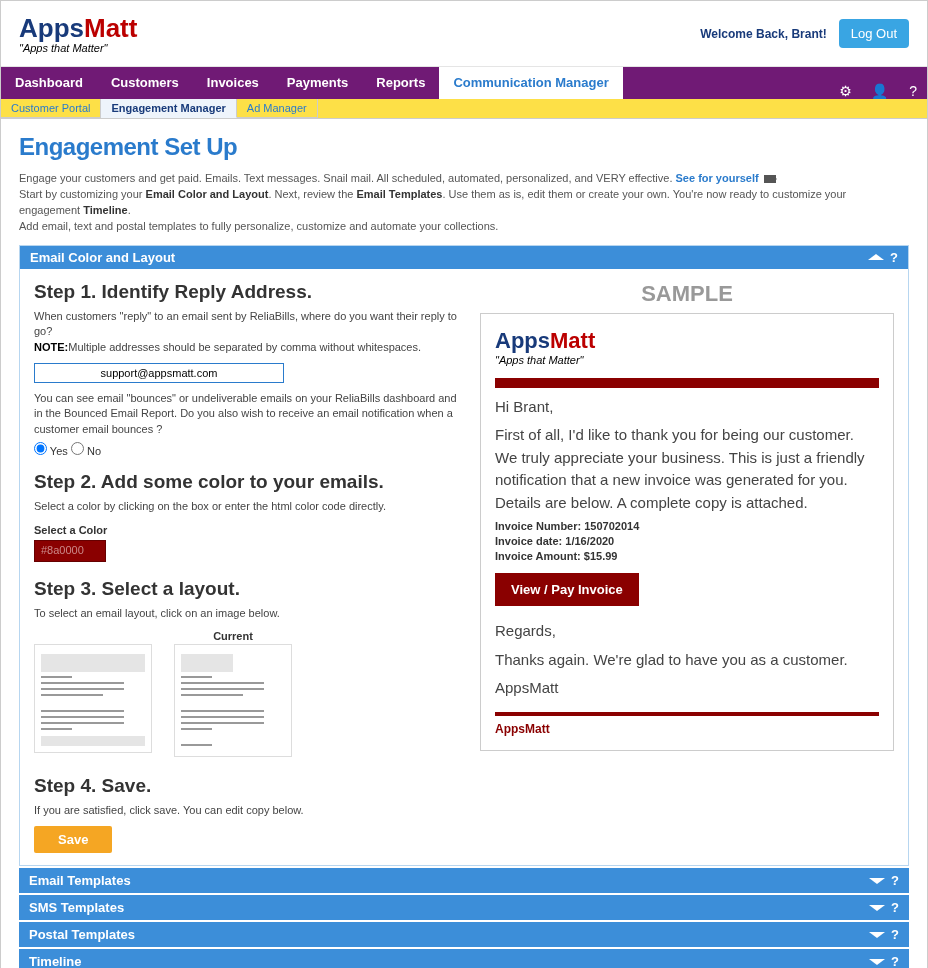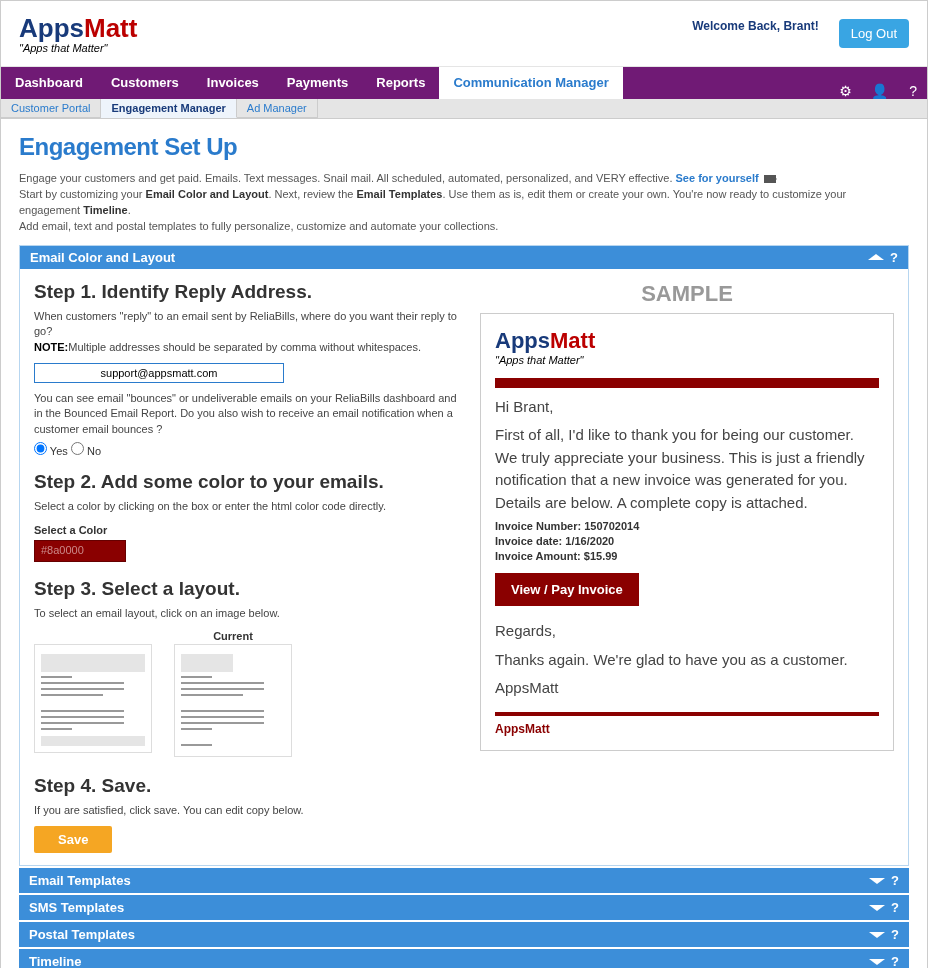--- a/index.html
+++ b/index.html
@@ -2,29 +2,29 @@
 <html><head>
 <meta charset="utf-8">
 <style>
 *{box-sizing:border-box;margin:0;padding:0}
 body{font-family:Arial,Helvetica,sans-serif;background:#fff;font-size:12px;color:#333}
 .wrap{width:928px;margin:0 auto;border:1px solid #ccc}
 .header{display:flex;justify-content:space-between;align-items:center;padding:12px 18px;border-bottom:1px solid #e5e5e5}
 .logo-block .logo-apps{color:#183a7a;font-size:26px;font-weight:bold}
 .logo-block .logo-matt{color:#b00;font-size:26px;font-weight:bold}
 .logo-block .tag{font-style:italic;font-size:11px;color:#000;margin-top:-2px}
-.header-right{display:flex;gap:20px}
+.header-right{display:flex;align-items:center;gap:12px}
 .welcome{color:#183a7a;font-weight:bold;font-size:12px}
 .btn-logout{background:#39a5e3;color:#fff;border:none;padding:7px 12px;border-radius:4px;font-size:13px;cursor:pointer}
 .topnav{background:#701a75;display:flex;align-items:flex-end;height:32px;padding:0}
 .topnav a{color:#fff;text-decoration:none;padding:0 14px;line-height:32px;font-size:13px;font-weight:bold}
 .topnav a.active{background:#fff;color:#2a7bcc}
 .topnav .spacer{flex:1}
 .topnav .ico{color:#fff;padding:0 10px;font-size:14px}
-.subnav{background:#e5e5e5;border-bottom:1px solid #ccc;display:flex;font-size:11px}
+.subnav{background:#fde047;border-bottom:1px solid #ccc;display:flex;font-size:11px}
 .subnav a{color:#2a7bcc;text-decoration:none;padding:3px 10px;border-right:1px solid #ccc;border-bottom:1px solid #ccc}
 .subnav a.active{background:#eef4fb;color:#183a7a;font-weight:bold;border-bottom:1px solid #eef4fb}
 .content{padding:14px 18px}
 .page-title{color:#2a7bcc;font-size:24px;font-weight:bold;letter-spacing:-0.5px;margin-bottom:10px}
 .intro{font-size:11px;color:#555;line-height:1.45}
 .intro .link{color:#2a7bcc;font-weight:bold}
 .intro b{color:#333}
 .camera{display:inline-block;width:12px;height:8px;background:#555;position:relative;vertical-align:middle;margin-left:2px}
 .camera:before{content:"";position:absolute;right:-4px;top:1px;border:3px solid transparent;border-left:4px solid #555}
 .panel{border:1px solid #b7d6f0;margin-top:10px}
@@ -37,21 +37,21 @@
 .q{color:#fff;font-weight:bold;font-size:13px;margin-left:6px}
 .panel-body{padding:12px 14px;display:flex;gap:16px}
 .left{flex:0 0 430px}
 .right{flex:1}
 .step-h{font-weight:bold;font-size:19px;margin-bottom:6px}
 .sm{font-size:11px;color:#444;line-height:1.4}
 .sm b{color:#000}
 .reply-input{border:1px solid #2a7bcc;padding:3px 8px;width:250px;font-size:11px;text-align:center;margin:8px 0;display:block}
 .radios{margin:5px 0 14px 0;font-size:11px}
 .color-label{font-weight:bold;font-size:11px;margin:10px 0 4px 0}
-.swatch{width:92px;height:22px;background:#8a0000;color:#c88;font-size:11px;padding:3px 6px;border:1px solid #600}
+.swatch{width:72px;height:22px;background:#8a0000;color:#c88;font-size:11px;padding:3px 6px;border:1px solid #600}
 .layouts{display:flex;gap:22px;margin-top:8px}
 .layout-thumb{width:118px;border:1px solid #ddd;padding:6px;background:#fff;cursor:pointer}
 .layout-thumb .bar{background:#e5e5e5;margin:3px 0}
 .layout-thumb .h1{height:18px}
 .layout-thumb .ln{height:2px;background:#999;margin:4px 0}
 .layout-thumb .ln.w30{width:30%}
 .layout-thumb .ln.w80{width:80%}
 .layout-thumb .ln.w60{width:60%}
 .layout-thumb .foot{height:10px;background:#e5e5e5;margin-top:6px}
 .current-label{text-align:center;font-size:11px;font-weight:bold;margin-bottom:2px}

